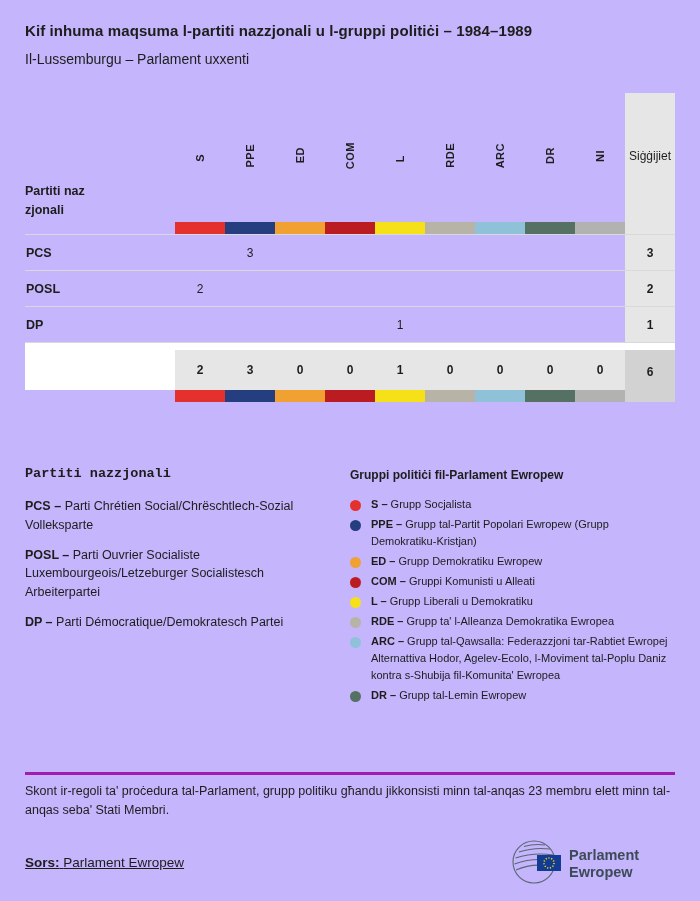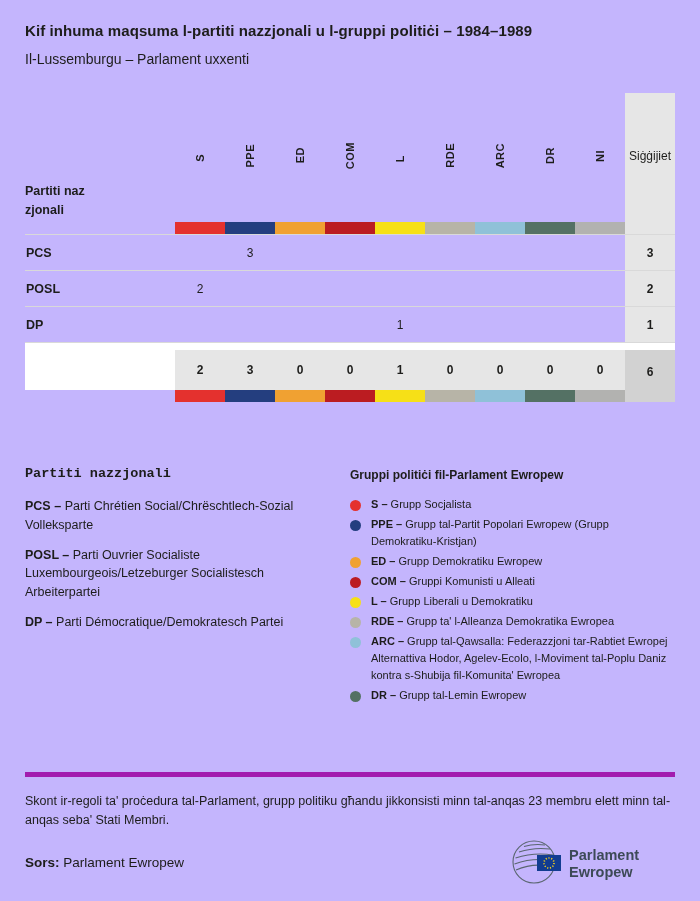--- a/index.html
+++ b/index.html
@@ -42,25 +42,25 @@
   .leg-left h3 { font-family: "Liberation Mono", monospace; font-size: 13.5px;
                  font-weight: 700; margin: 0 0 16px; }
   .party-item { font-size: 12.5px; line-height: 1.5; margin-bottom: 11px; padding-right: 22px; }
   .leg-right { flex: 1; padding-left: 15px; }
   .leg-right h3 { font-size: 12px; font-weight: 700; margin: 2px 0 14px; }
   .group-item { display: flex; font-size: 11px; line-height: 1.55; margin-bottom: 3px; }
   .dot { flex: 0 0 11px; width: 11px; height: 11px; border-radius: 50%; margin: 4px 10px 0 0; }
   .group-item .txt { flex: 1; }
 
   .footnote { position: absolute; left: 25px; right: 25px; top: 772px;
-              border-top: 5px solid #a21caf; padding-top: 15px;
+              border-top: 3px solid #a21caf; padding-top: 7px;
               font-size: 12.5px; line-height: 1.5; }
 
   .bottombar { position: absolute; left: 25px; right: 25px; bottom: 12px;
-               display: flex; justify-content: space-between; align-items: center; }
+               display: flex; justify-content: space-between; align-items: center; text-decoration: underline; }
   .source { font-size: 13.5px; }
   .source b { font-weight: 700; }
 </style>
 </head>
 <body>
 
 <div class="page">
 
   <h1 class="title">Kif inhuma maqsuma l-partiti nazzjonali u l-gruppi politiċi – 1984–1989</h1>
   <h2 class="subtitle">Il-Lussemburgu – Parlament uxxenti</h2>

